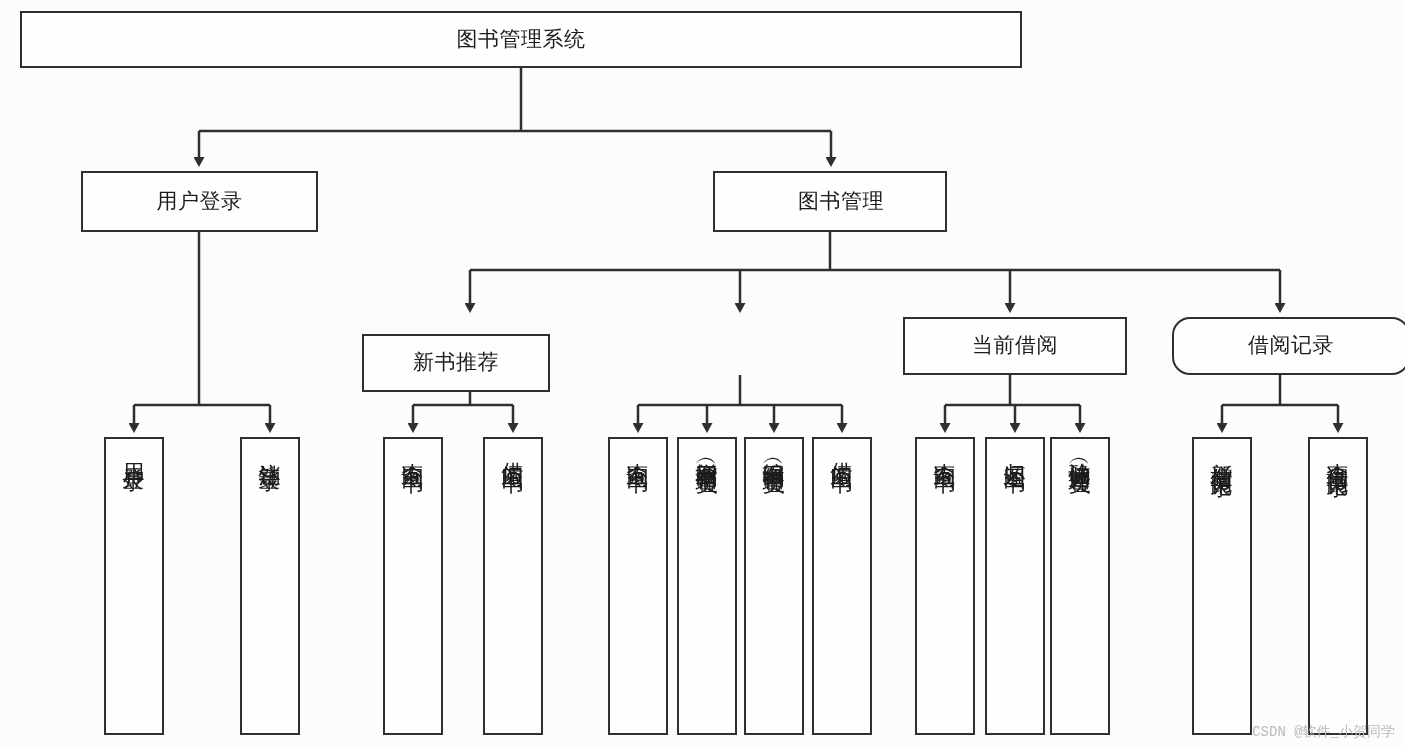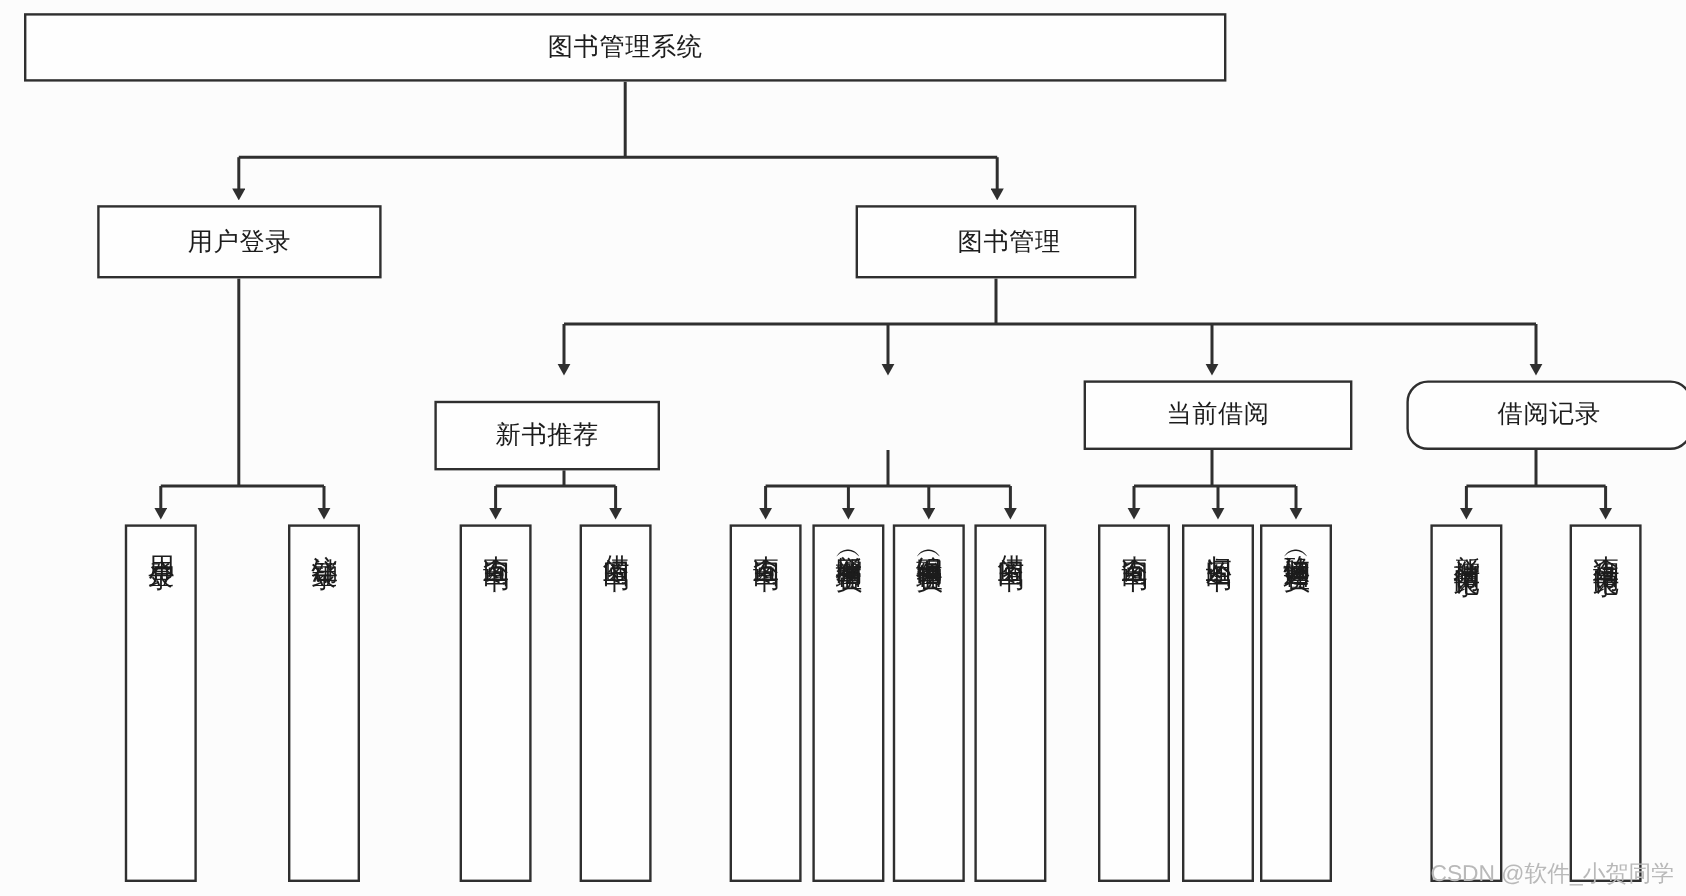--- a/index.html
+++ b/index.html
@@ -60,25 +60,25 @@
     white-space: nowrap;
     margin: 0 auto;
   }
   .node.vert.tall-text .label {
     letter-spacing: 1.5px;
   }
   .watermark {
     position: absolute;
     right: 10px;
     bottom: 6px;
-    font-size: 19px;
+    font-size: 14px;
     color: #b9b9b9;
     white-space: nowrap;
     z-index: 5;
-    font-family: Liberation Sans, sans-serif;
+    font-family: Liberation Mono, monospace;
   }
 </style>
 </head>
 <body>
 
 <div id="canvas">
 
   <svg class="wires" viewBox="0 0 1405 747" xmlns="http://www.w3.org/2000/svg">
     <defs>
       <marker id="arw" markerWidth="10" markerHeight="11" refX="1" refY="5.5" orient="auto" markerUnits="userSpaceOnUse">

